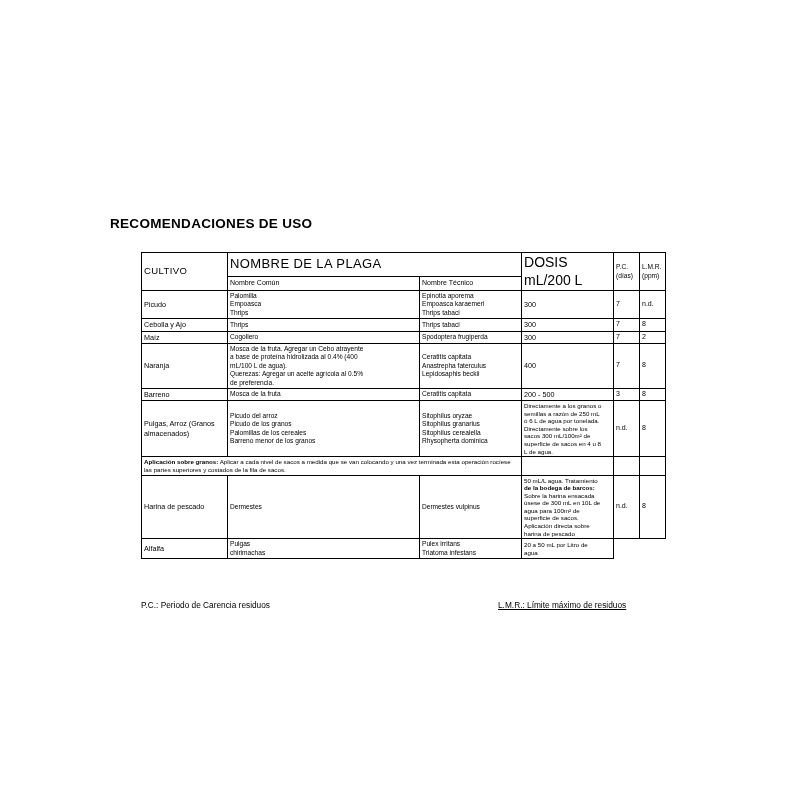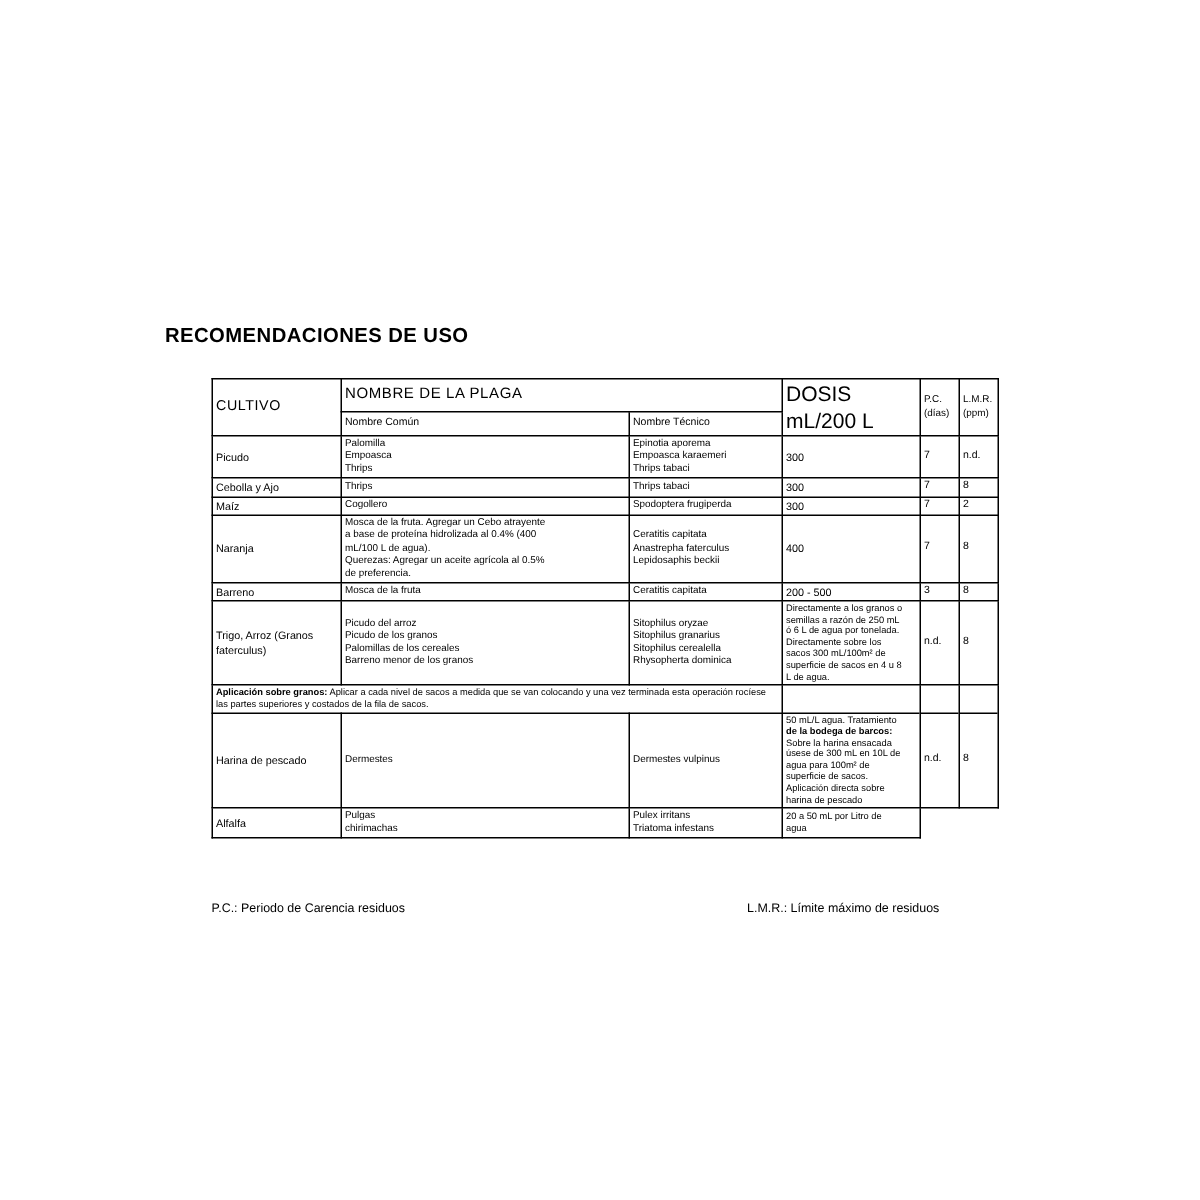--- a/index.html
+++ b/index.html
@@ -50,21 +50,21 @@
     text-align: left;
   }
   
   .h-cultivo {
     text-align: center;
     font-size: 9.5px;
     letter-spacing: 0.4px;
   }
   .h-plaga {
     text-align: center;
-    font-size: 10px;
+    font-size: 13px;
     letter-spacing: 0.4px;
   }
   .h-dosis {
     text-align: center;
     font-size: 14px;
     line-height: 1.25;
   }
   .h-small {
     text-align: center;
     font-size: 6.6px;
@@ -117,20 +117,21 @@
   }
   .footnotes .left {
     position: absolute;
     left: 0;
     top: 0;
   }
   .footnotes .right {
     position: absolute;
     left: 357px;
     top: 0;
+    text-decoration: underline;
   }
   b.inl { font-weight: bold; }
 </style>
 </head>
 <body>
 
 <div class="page">
 
   <div class="doc-title">RECOMENDACIONES DE USO</div>
 
@@ -225,21 +226,21 @@
         <td class="cultivo-cell">Barreno</td>
         <td class="name-cell">Mosca de la fruta</td>
         <td class="name-cell">Ceratitis capitata</td>
         <td class="dosis-cell">200 - 500</td>
         <td class="num-cell">3</td>
         <td class="num-cell">8</td>
       </tr>
 
       <tr>
         <td class="cultivo-cell">
-          <span class="nl">Trigo, Arroz (Granos faterculus)</span>
+          <span class="nl">Pulgas, Arroz (Granos almacenados)</span>
         </td>
         <td class="name-cell">
           <span class="nl">Picudo del arroz</span>
           <span class="nl">Picudo de los granos</span>
           <span class="nl">Palomillas de los cereales</span>
           <span class="nl">Barreno menor de los granos</span>
         </td>
         <td class="name-cell">
           <span class="nl">Sitophilus oryzae</span>
           <span class="nl">Sitophilus granarius</span>

